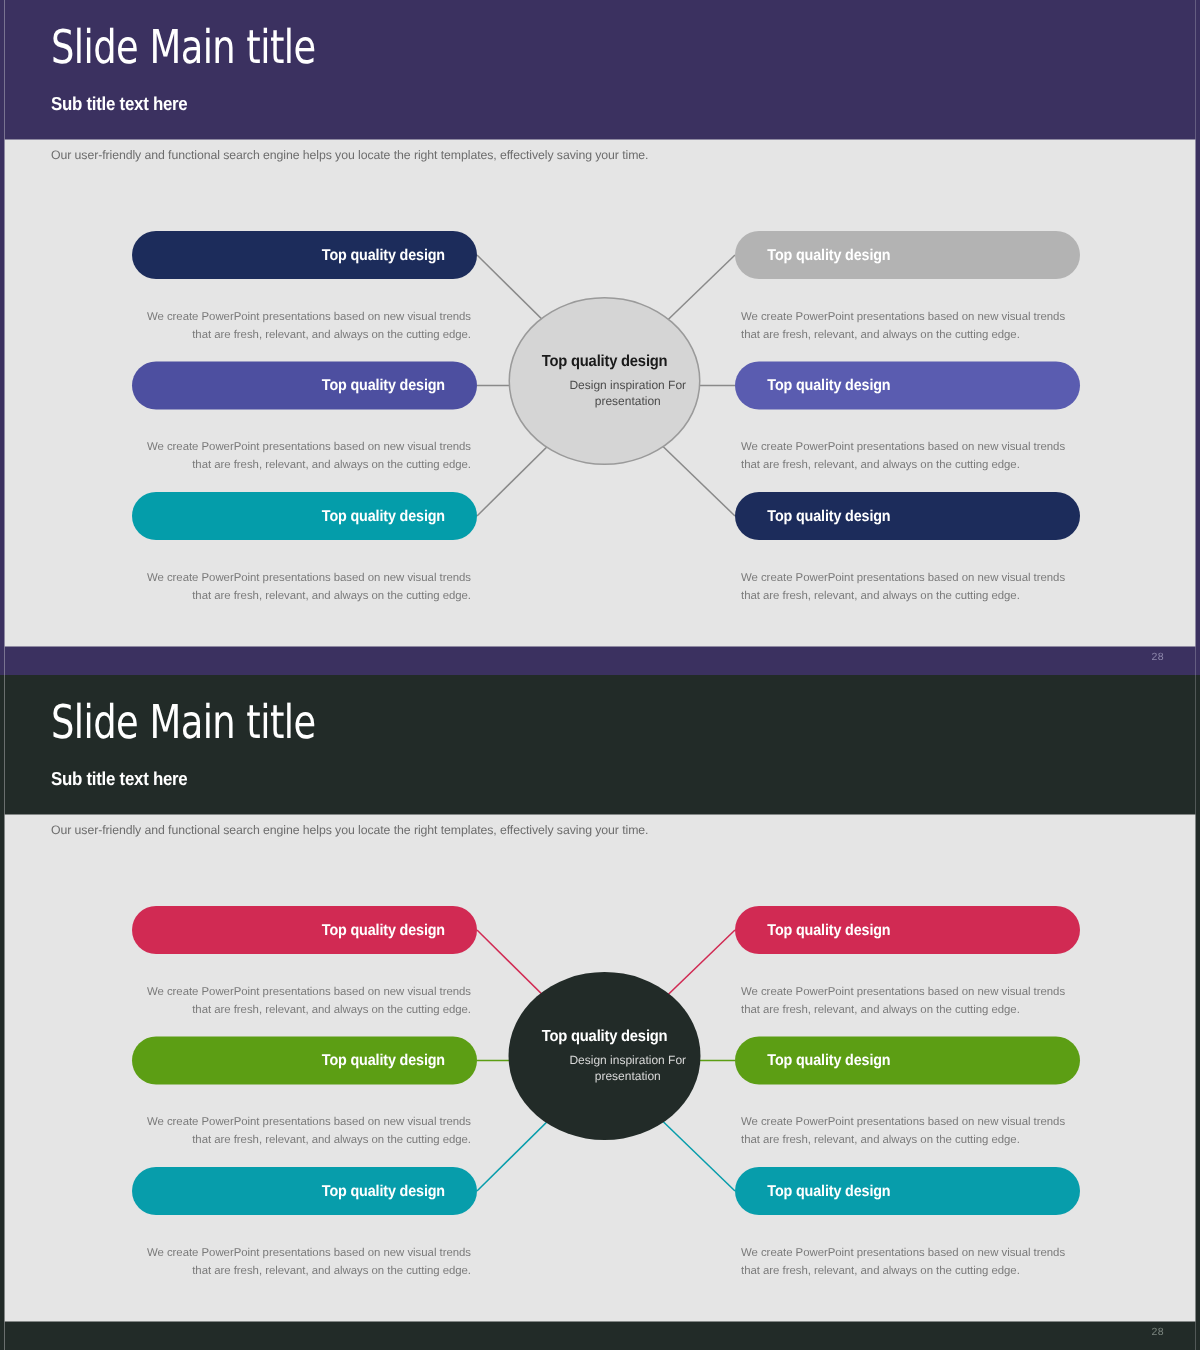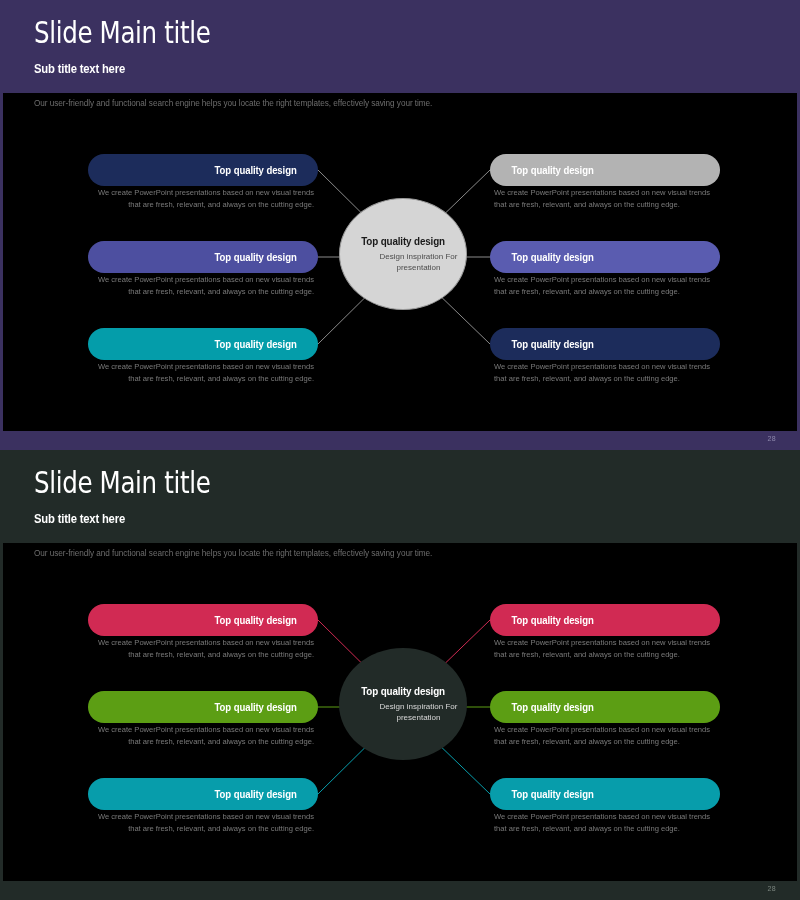--- a/index.html
+++ b/index.html
@@ -16,21 +16,21 @@
     position: relative;
     overflow: hidden;
     background: #ffffff;
   }
 
   
   .slide {
     position: absolute;
     left: 0;
     width: 800px;
-    background: #000000;
+    background: #e5e5e5;
     border-left: 3px solid #3b3160;
     border-right: 3px solid #3b3160;
     overflow: hidden;
     padding-left: 12px;
   }
   .slide.s1 { top: 0;   height: 450px; border-top: 0; }
   .slide.s2 { top: 450px; height: 450px; border-color: #222b28; }
 
   
   .hdr {
@@ -133,21 +133,21 @@
   .pill-label {
     color: #ffffff;
     font-size: 10.4px;
     font-weight: 700;
     letter-spacing: -0.1px;
     transform: scaleX(0.92);
     white-space: nowrap;
   }
 
   .body {
-    margin-top: 1px;
+    margin-top: 19px;
     font-size: 7.6px;
     line-height: 1.56;
     color: #7a7a7a;
     letter-spacing: -0.02px;
     width: 230px;
   }
   .left .body  { text-align: right; padding-right: 4px; }
   .right .body { text-align: left;  padding-left: 4px; }
 
   

